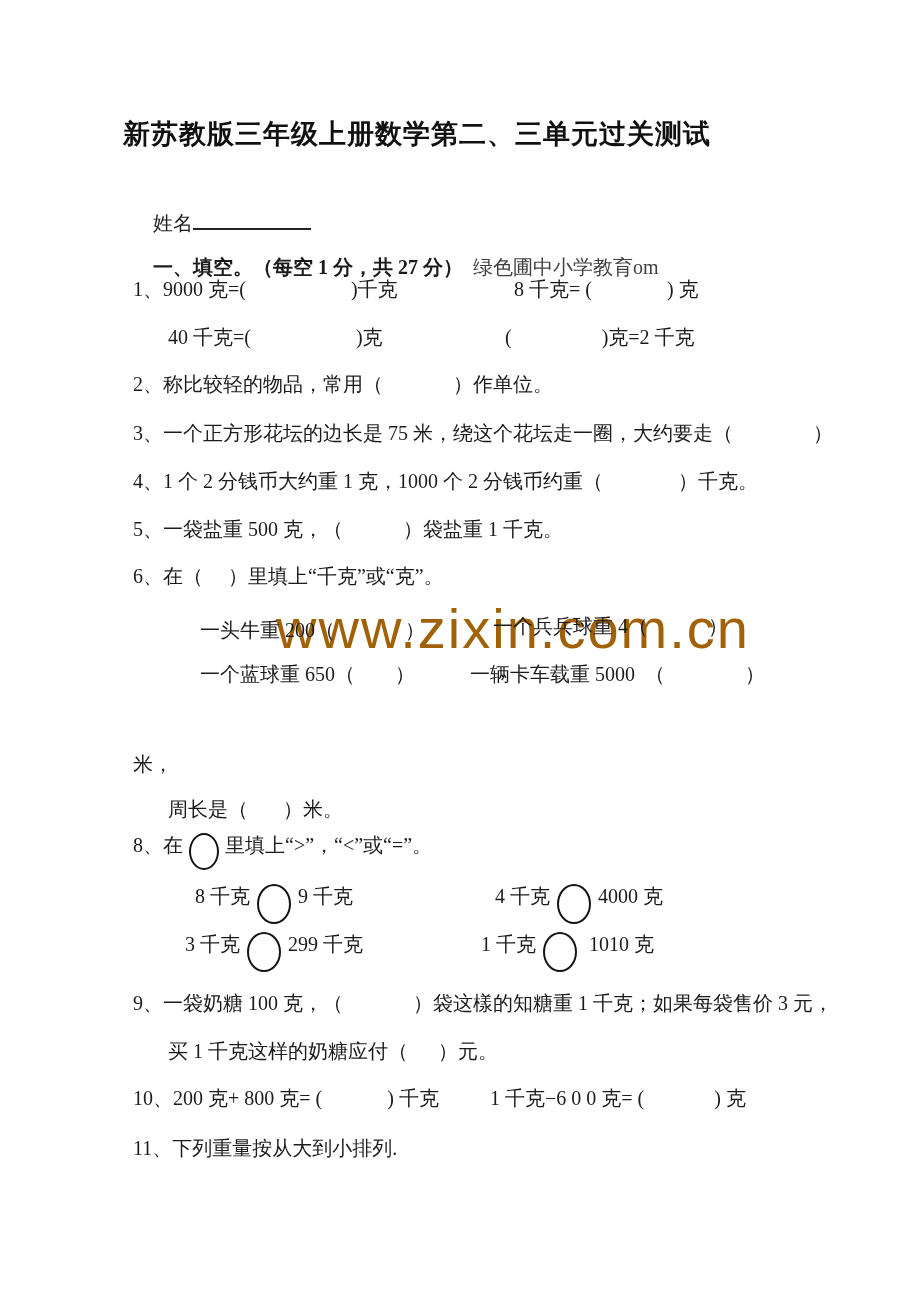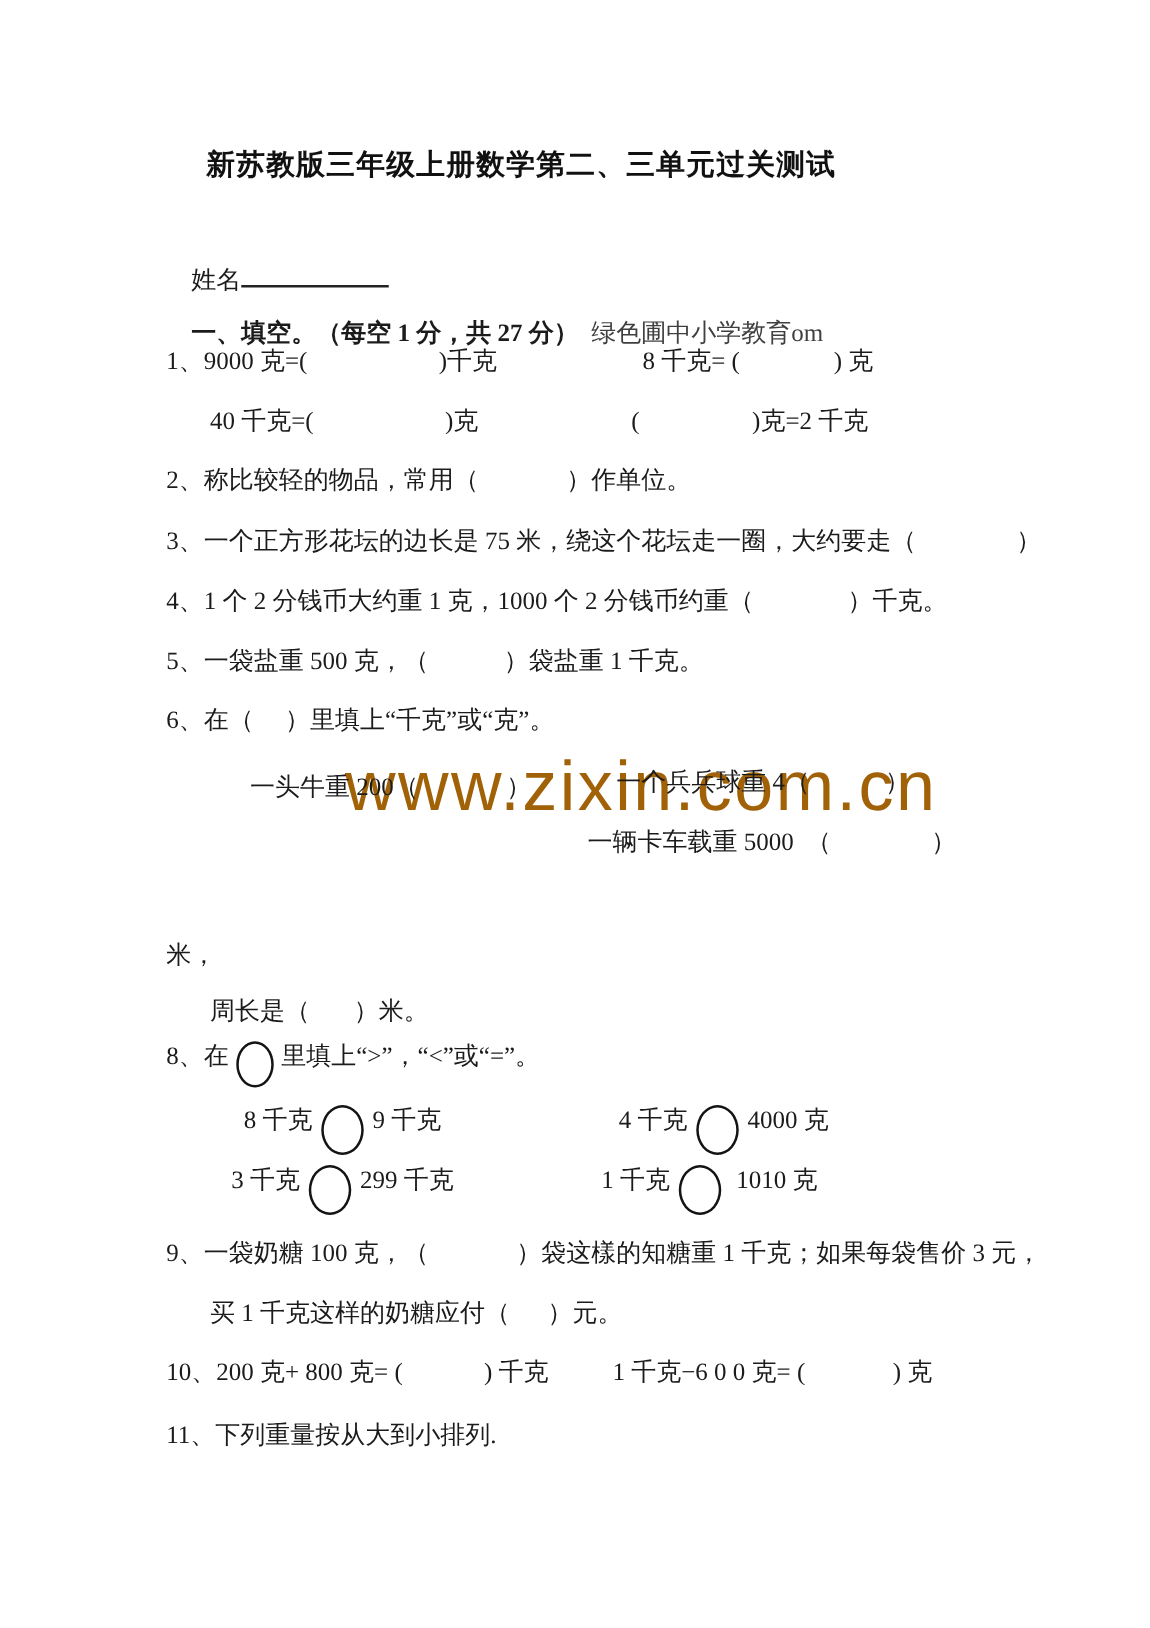--- a/index.html
+++ b/index.html
@@ -6,21 +6,21 @@
   .page{
     position:relative;
     width:920px;height:1302px;
     background:#ffffff;
     font-family:"Liberation Serif","DejaVu Serif",serif;
     color:#1b1b1b;
     overflow:hidden;
   }
   .row{position:absolute;font-size:20px;line-height:1.25;white-space:pre;}
   .row span{white-space:pre;}
-  .title{width:834px;text-align:center;font-size:23px;font-weight:700;letter-spacing:1px;color:#111;}
+  .title{width:834px;text-align:center;font-size:27px;font-weight:700;letter-spacing:1px;color:#111;}
   .section-bold{font-weight:700;}
   .section-note{color:#3f3f3f;margin-left:10px;}
   .name-underline{
     display:inline-block;width:118px;height:20px;
     border-bottom:2px solid #222;vertical-align:baseline;
   }
   .watermark{
     position:absolute;left:276px;top:596px;
     font-family:"Liberation Sans","DejaVu Sans",sans-serif;
     font-size:56px;letter-spacing:2px;color:#a16207;
@@ -68,20 +68,21 @@
 
   <div class="row" style="top:469px;left:133px;">4、1 个 2 分钱币大约重 1 克，1000 个 2 分钱币约重（               ）千克。</div>
 
   <div class="row" style="top:517px;left:133px;">5、一袋盐重 500 克，（            ）袋盐重 1 千克。</div>
 
   <div class="row" style="top:564px;left:133px;">6、在（     ）里填上“千克”或“克”。</div>
 
   <div class="row" style="top:618px;left:200px;">一头牛重 200（              ）</div>
   <div class="row" style="top:614px;left:493px;">一个兵兵球重 4（            ）</div>
 
+  <div class="row" style="top:662px;left:200px;">一个蓝球重 650（        ）</div>
   <div class="row" style="top:662px;left:470px;">一辆卡车载重 5000  （                ）</div>
 
   <div class="row" style="top:752px;left:133px;">米，</div>
   <div class="row" style="top:797px;left:168px;">周长是（       ）米。</div>
 
   <div class="row flexrow" style="top:833px;left:133px;">
     <span>8、在</span>
     <span class="circle-sm"></span>
     <span>里填上“&gt;”，“&lt;”或“=”。</span>
   </div>

